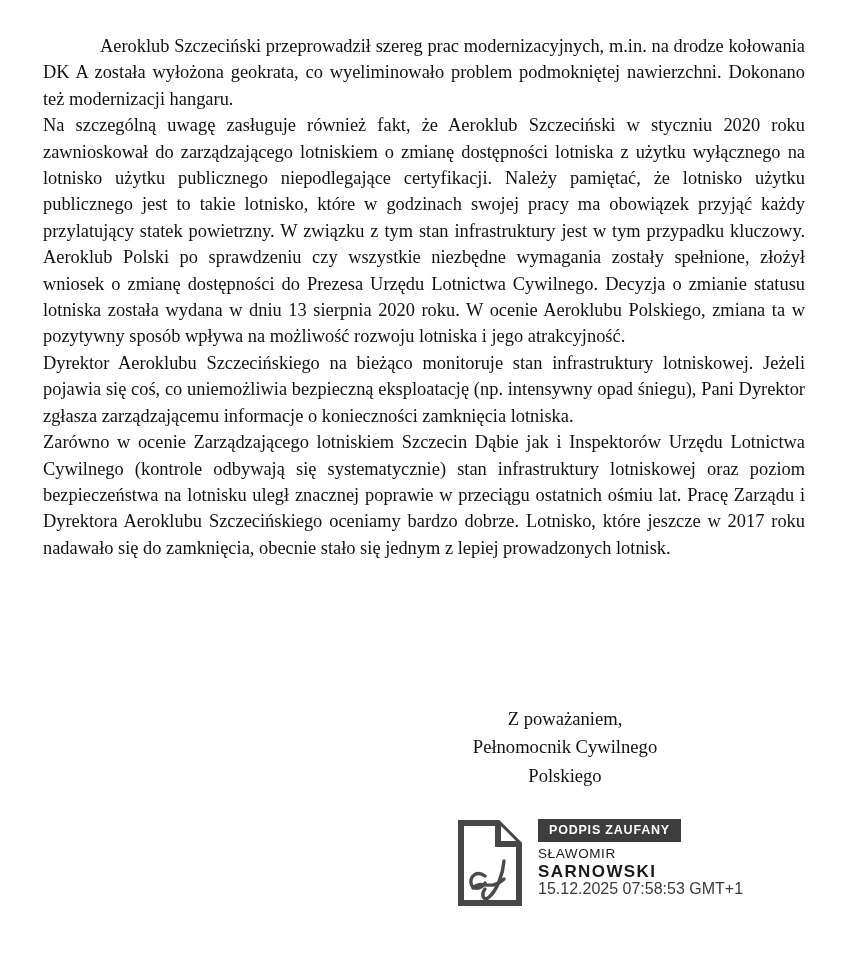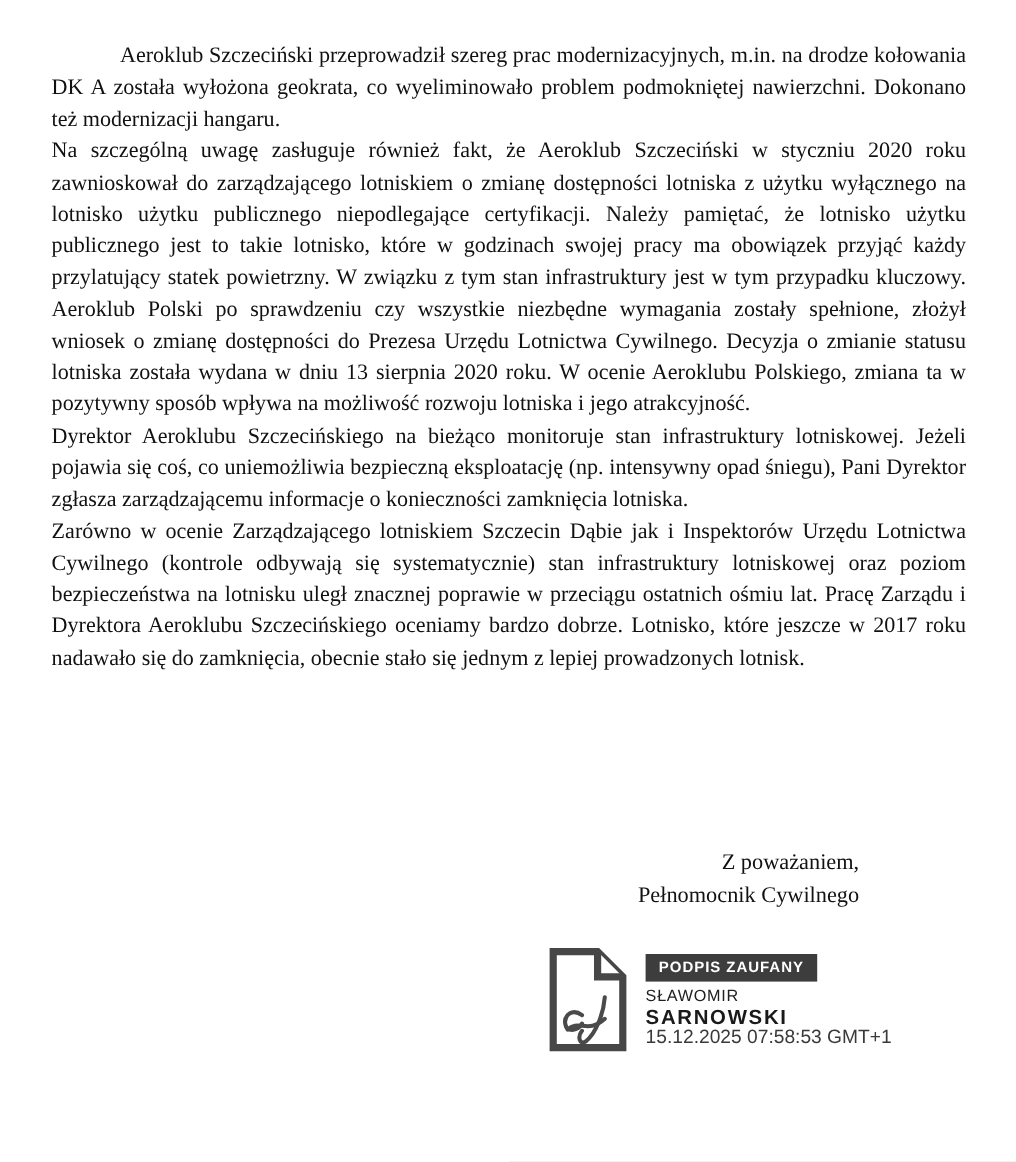--- a/index.html
+++ b/index.html
@@ -20,33 +20,33 @@
     top: 33px;
     width: 762px;
     font-size: 18.4px;
     line-height: 26.4px;
     text-align: justify;
   }
   .para { margin: 0; }
   .para.indent { text-indent: 57px; }
   .closing {
     position: absolute;
-    left: 436px;
+    left: 425px;
     top: 705px;
     width: 280px;
-    text-align: right;
+    text-align: center;
     font-size: 18.6px;
     line-height: 28.3px;
   }
   .stamp {
     position: absolute;
     left: 456px;
-    top: 788px;
+    top: 818px;
     display: flex;
-    align-items: center;
+    align-items: flex-start;
   }
   .stamp svg { display: block; flex: 0 0 auto; }
   .stamp-info {
     margin-left: 14px;
     font-family: "Liberation Sans", sans-serif;
     padding-top: 1px;
   }
   .badge {
     display: inline-block;
     background: var(--badge-bg, #3d3d3d);
@@ -92,20 +92,21 @@
   <div class="body-text">
     <p class="para indent">Aeroklub Szczeciński przeprowadził szereg prac modernizacyjnych, m.in. na drodze kołowania DK A została wyłożona geokrata, co wyeliminowało problem podmokniętej nawierzchni. Dokonano też modernizacji hangaru.</p>
     <p class="para">Na szczególną uwagę zasługuje również fakt, że Aeroklub Szczeciński w styczniu 2020 roku zawnioskował do zarządzającego lotniskiem o zmianę dostępności lotniska z użytku wyłącznego na lotnisko użytku publicznego niepodlegające certyfikacji. Należy pamiętać, że lotnisko użytku publicznego jest to takie lotnisko, które w godzinach swojej pracy ma obowiązek przyjąć każdy przylatujący statek powietrzny. W związku z tym stan infrastruktury jest w tym przypadku kluczowy. Aeroklub Polski po sprawdzeniu czy wszystkie niezbędne wymagania zostały spełnione, złożył wniosek o zmianę dostępności do Prezesa Urzędu Lotnictwa Cywilnego. Decyzja o zmianie statusu lotniska została wydana w dniu 13 sierpnia 2020 roku. W ocenie Aeroklubu Polskiego, zmiana ta w pozytywny sposób wpływa na możliwość rozwoju lotniska i jego atrakcyjność.</p>
     <p class="para">Dyrektor Aeroklubu Szczecińskiego na bieżąco monitoruje stan infrastruktury lotniskowej. Jeżeli pojawia się coś, co uniemożliwia bezpieczną eksploatację (np. intensywny opad śniegu), Pani Dyrektor zgłasza zarządzającemu informacje o konieczności zamknięcia lotniska.</p>
     <p class="para">Zarówno w ocenie Zarządzającego lotniskiem Szczecin Dąbie jak i Inspektorów Urzędu Lotnictwa Cywilnego (kontrole odbywają się systematycznie) stan infrastruktury lotniskowej oraz poziom bezpieczeństwa na lotnisku uległ znacznej poprawie w przeciągu ostatnich ośmiu lat. Pracę Zarządu i Dyrektora Aeroklubu Szczecińskiego oceniamy bardzo dobrze. Lotnisko, które jeszcze w 2017 roku nadawało się do zamknięcia, obecnie stało się jednym z lepiej prowadzonych lotnisk.</p>
   </div>
 
   <div class="closing">
     <div>Z poważaniem,</div>
     <div>Pełnomocnik Cywilnego</div>
+    <div>Polskiego</div>
   </div>
 
   <div class="stamp">
     <svg width="68" height="90" viewBox="0 0 68 90" aria-hidden="true">
       <path d="M5 5 H42 L63 26 V85 H5 Z" fill="#ffffff" stroke="#474747" stroke-width="6" stroke-linejoin="miter"></path>
       <path d="M42 5 V26 H63" fill="#ffffff" stroke="#474747" stroke-width="6" stroke-linejoin="miter"></path>
       <g fill="none" stroke="#4a4a4a" stroke-width="3.4" stroke-linecap="round">
         <path d="M29 58 C21 52 14 58 15 65 C16 72 25 72 29 65"></path>
         <path d="M48 43 C47 56 41 73 32 80 C27 83 25 76 29 71"></path>
         <path d="M17 70 C26 61 34 74 48 61"></path>

